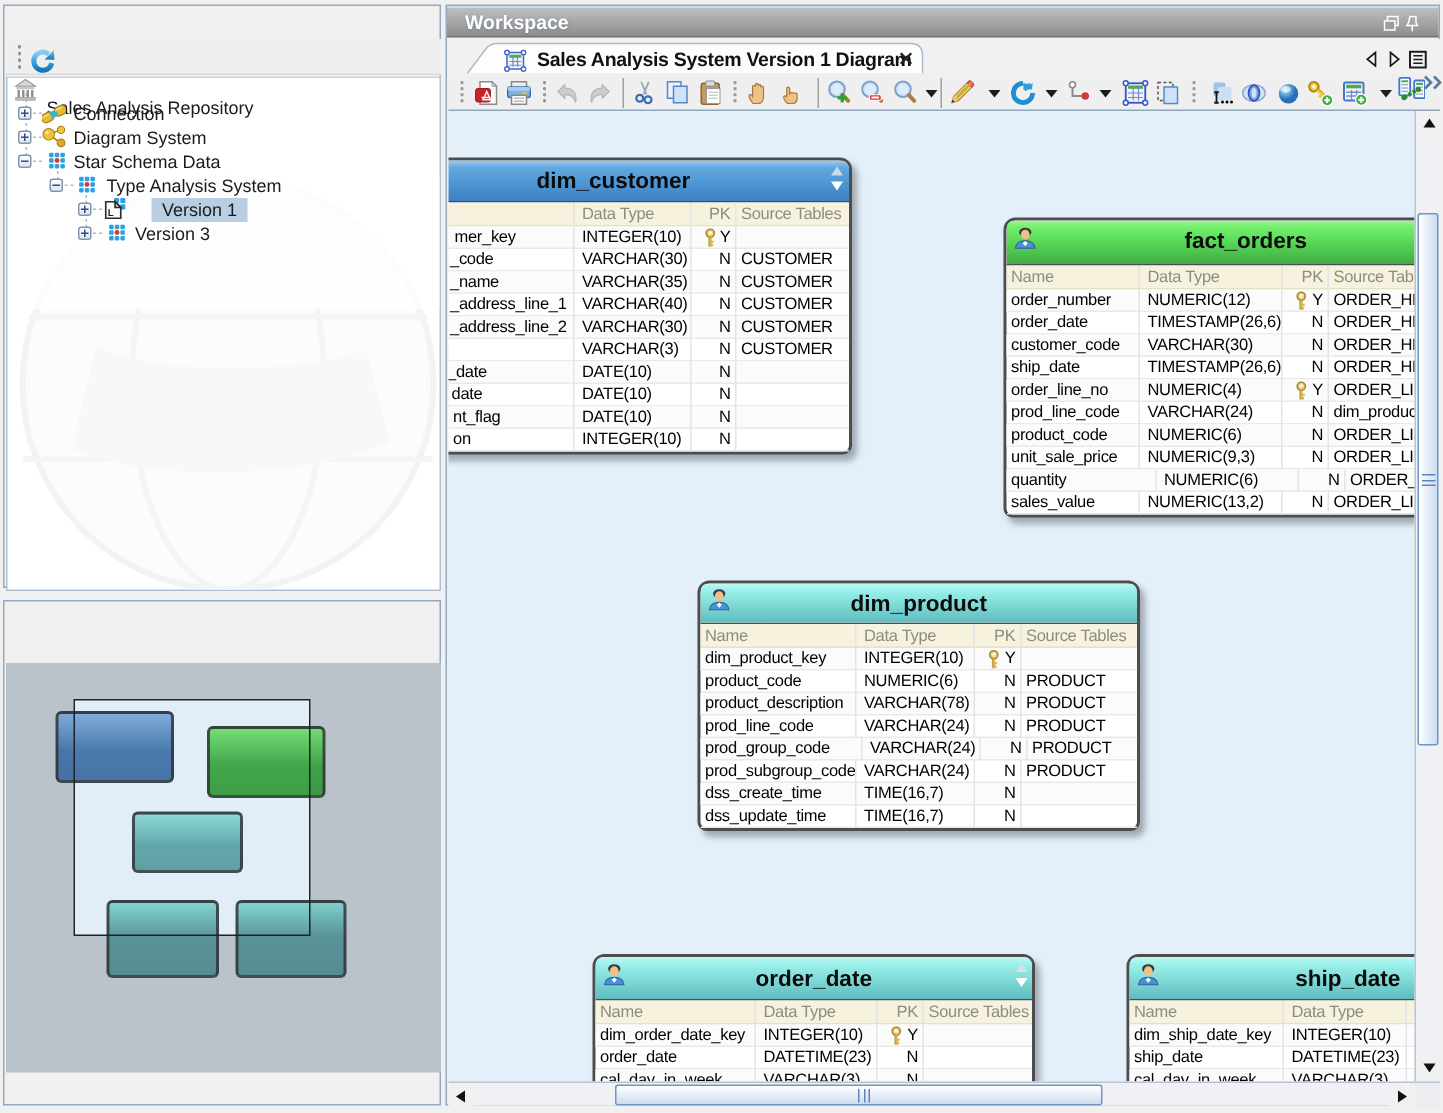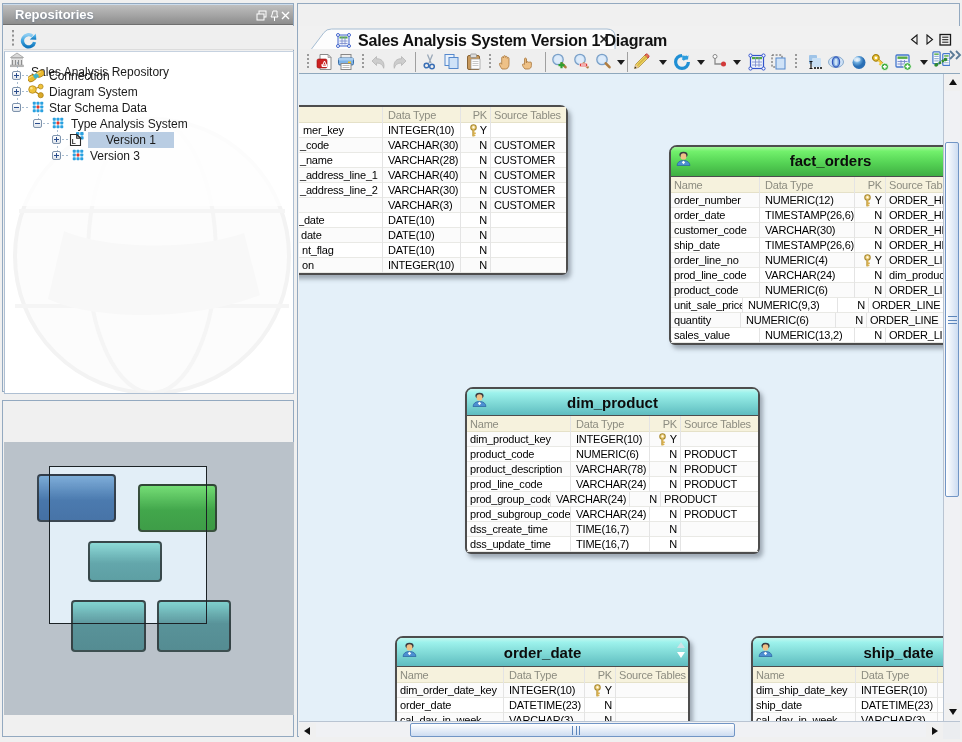--- a/index.html
+++ b/index.html
@@ -56,33 +56,20 @@
 .vthumb{position:absolute;left:1px;width:14px;background:linear-gradient(to right,#fff,#cddcf1);border:1px solid #7195c5;border-radius:2px}
 .hthumb{position:absolute;top:1px;height:14px;background:linear-gradient(#fff,#cddcf1);border:1px solid #7195c5;border-radius:2px}
 .grip3h{position:absolute;left:2px;width:9px;height:8px;border-top:1px solid #5c85bb;border-bottom:1px solid #5c85bb}
 .grip3h i{position:absolute;left:0;top:3px;width:9px;height:1px;background:#5c85bb}
 .grip3v{position:absolute;top:2px;width:8px;height:9px;border-left:1px solid #5c85bb;border-right:1px solid #5c85bb}
 .grip3v i{position:absolute;top:0;left:3px;width:1px;height:9px;background:#5c85bb}
 </style></head>
 <body>
 
 <div class="panel" id="repo">
-  <div class="tbar">
-      <span class="tt">Repositories</span>
-    <svg class="wic" style="right:26px" viewBox="0 0 11 11">
-        <rect x="3" y="1" width="7" height="6" fill="none" stroke="#fff"></rect>
-        <rect x="1" y="4" width="7" height="6" fill="#9e9e9e" stroke="#fff"></rect>
-      </svg>
-    <svg class="wic" style="right:13px" viewBox="0 0 11 11">
-        <path d="M4 1h4v4l1 2H2l1-2zM5.5 7v4" stroke="#fff" fill="none"></path>
-      </svg>
-    <svg class="wic" style="right:2px" viewBox="0 0 11 11">
-        <path d="M2 2l7 7M9 2l-7 7" stroke="#fff" stroke-width="1.4"></path>
-      </svg>
-  </div>
   <div id="repotb">
     <div style="position:absolute;left:8px;top:4px;width:2px;height:16px;background-image:radial-gradient(circle at 1px 1.2px,#909090 1px,transparent 1.3px);background-size:2px 4.5px"></div>
     <svg style="position:absolute;left:16px;top:6px" width="17" height="17" viewBox="0 0 17 17">
         <defs>
           <linearGradient id="rg" x1="0" y1="0" x2="0" y2="1">
             <stop offset="0" stop-color="#8ecdf2"></stop>
             <stop offset=".5" stop-color="#3ba3e0"></stop>
             <stop offset="1" stop-color="#1277bc"></stop>
           </linearGradient>
         </defs>
@@ -98,21 +85,21 @@
       <path d="M10 95h266M6 190h274" stroke="#f5f5f5" stroke-width="4" fill="none"></path>
       <path d="M55 115c40 18 130 20 180 2l16 62c-70 28-170 24-212 4z" fill="#f8f8f8"></path>
       <rect x="0" y="0" width="286" height="90" fill="rgba(255,255,255,.75)"></rect>
     </svg>
 
     <div class="trow" style="left:26px;top:12px">Sales Analysis Repository</div>
     <div class="trow" style="left:44px;top:16px">Connection</div>
     <div class="trow" style="left:44px;top:32px">Diagram System</div>
     <div class="trow" style="left:44px;top:48px">Star Schema Data</div>
     <div class="trow" style="left:66px;top:64px">Type Analysis System</div>
-    <div class="trow hl" style="left:83px;top:80px;padding:0 18px">Version 1</div>
+    <div class="trow hl" style="left:96px;top:80px;padding:0 7px">Version 1</div>
     <div class="trow" style="left:85px;top:96px">Version 3</div>
     <div class="dotv" style="left:12px;top:10px;height:46px"></div>
     <div class="doth" style="left:17px;top:23px;width:6px"></div>
     <div class="doth" style="left:17px;top:39px;width:6px"></div>
     <div class="doth" style="left:17px;top:55px;width:6px"></div>
     <div class="dotv" style="left:33px;top:62px;height:10px"></div>
     <div class="doth" style="left:38px;top:71px;width:7px"></div>
     <div class="dotv" style="left:52px;top:78px;height:26px"></div>
     <div class="doth" style="left:57px;top:87px;width:6px"></div>
     <div class="doth" style="left:57px;top:103px;width:6px"></div>
@@ -220,37 +207,47 @@
     <div class="mrect" style="left:33px;top:32px;width:79px;height:48px;background:linear-gradient(rgba(120,170,215,.95),rgba(62,112,168,.92) 55%,rgba(58,105,160,.92))"></div>
     <div class="mrect" style="left:134px;top:42px;width:79px;height:48px;background:linear-gradient(rgba(110,220,110,.95),rgba(52,160,60,.92) 55%,rgba(48,150,56,.92))"></div>
     <div class="mrect" style="left:84px;top:99px;width:74px;height:41px;background:linear-gradient(rgba(135,216,212,.95),rgba(88,160,164,.92) 55%,rgba(82,152,156,.92))"></div>
     <div class="mrect" style="left:67px;top:158px;width:75px;height:52px;background:linear-gradient(rgba(120,208,204,.9),rgba(75,140,146,.88) 45%,rgba(70,132,138,.88))"></div>
     <div class="mrect" style="left:153px;top:158px;width:74px;height:52px;background:linear-gradient(rgba(120,208,204,.9),rgba(75,140,146,.88) 45%,rgba(70,132,138,.88))"></div>
     <div style="position:absolute;left:45px;top:24px;width:158px;height:158px;border:1px solid #1c2226"></div>
   </div>
 </div>
 
 <div class="panel" id="wsp">
+  <div class="tbar">
+      <span class="tt">Workspace</span>
+    <svg class="wic" style="right:26px" viewBox="0 0 11 11">
+        <rect x="3" y="1" width="7" height="6" fill="none" stroke="#fff"></rect>
+        <rect x="1" y="4" width="7" height="6" fill="#9e9e9e" stroke="#fff"></rect>
+      </svg>
+    <svg class="wic" style="right:12px" viewBox="0 0 11 11">
+        <path d="M4 1h4v4l1 2H2l1-2zM5.5 7v4" stroke="#fff" fill="none"></path>
+      </svg>
+  </div>
   <div id="tabrow">
     <svg width="306" height="23" style="position:absolute;left:12px;top:0" viewBox="0 0 306 23">
         <path d="M0.5 23 L13 6.5 Q15.5 3 20.5 3 L296 3 Q304 3 304 11 L304 23 Z" fill="#fdfdfd"></path>
         <path d="M0.5 23 L13 6.5 Q15.5 3 20.5 3 L296 3 Q304 3 304 11 L304 23" fill="none" stroke="#a5bcd2"></path>
       </svg>
     <svg width="15" height="15" style="position:absolute;left:37px;top:7px" viewBox="0 0 15 15">
         <rect x="2" y="2" width="11" height="11" fill="#eef3fb" stroke="#4466cc"></rect>
         <rect x="3.5" y="3.5" width="8" height="2" fill="#55aa44"></rect>
         <path d="M3.5 8h8M3.5 10.5h8M6 3.5v8M9 3.5v8" stroke="#7788cc" stroke-width=".8"></path>
         <g fill="#fff" stroke="#4466cc">
           <circle cx="2" cy="2" r="1.5"></circle>
           <circle cx="13" cy="2" r="1.5"></circle>
           <circle cx="2" cy="13" r="1.5"></circle>
           <circle cx="13" cy="13" r="1.5"></circle>
         </g>
       </svg>
-    <div style="position:absolute;left:59px;top:6px;font-size:16px;font-weight:bold;color:#111;letter-spacing:-.2px">Sales Analysis System Version 1 Diagram</div>
+    <div style="position:absolute;left:59px;top:6px;font-size:13px;font-weight:bold;color:#111;letter-spacing:-.2px">Sales Analysis System Version 1 Diagram</div>
     <svg width="10" height="10" style="position:absolute;left:300px;top:8px" viewBox="0 0 10 10">
         <path d="M1.5 1.5l7 7M8.5 1.5l-7 7" stroke="#222" stroke-width="1.6"></path>
       </svg>
     <svg width="8" height="11" style="position:absolute;left:611px;top:8px" viewBox="0 0 8 11">
         <path d="M7 1L1.5 5.5L7 10z" fill="none" stroke="#1a1a1a" stroke-width="1.1"></path>
       </svg>
     <svg width="8" height="11" style="position:absolute;left:627px;top:8px" viewBox="0 0 8 11">
         <path d="M1 1l5.5 4.5L1 10z" fill="none" stroke="#1a1a1a" stroke-width="1.1"></path>
       </svg>
     <svg width="13" height="13" style="position:absolute;left:640px;top:7px" viewBox="0 0 13 13">
@@ -432,20 +429,27 @@
         <circle cx="15" cy="9.5" r="2" fill="#2e8b2e"></circle>
       </svg>
 
     <svg style="position:absolute;left:650px;top:1px" width="13" height="10" viewBox="0 0 13 10">
         <path d="M1 1l4 4-4 4M7 1l4 4-4 4" stroke="#5a7a96" stroke-width="1.8" fill="none"></path>
       </svg>
   </div>
   <div id="canvas">
 
     <div class="tbl t1" style="left:-49px;top:31px;width:318px">
+      <div class="hd" style="height:28px;background:linear-gradient(#9cc9ee,#62a8e0 18%,#4e97d4 55%,#3c80c2)">
+        <div class="ttl" style="line-height:28px;font-size:15px">dim_customer</div>
+        <div class="arrs" style="left:302px">
+            <div class="ua"></div>
+            <div class="da"></div>
+          </div>
+      </div>
       <div class="row ch">
           <span class="cell" style="width:131px">Name</span>
           <span class="cell" style="width:78px">Data Type</span>
           <span class="cell pk" style="width:30px">PK</span>
           <span class="cell" style="width:79px">Source Tables</span>
         </div>
       <div class="row dr">
           <span class="cell" style="width:131px;padding-left:51px">mer_key</span>
           <span class="cell" style="width:78px">INTEGER(10)</span>
           <span class="cell pk" style="width:30px"><svg class="key" width="9" height="13" viewBox="0 0 9 13" style="position:absolute;left:8px;top:1px">
@@ -458,21 +462,21 @@
           <span class="cell" style="width:79px"></span>
         </div>
       <div class="row dr">
           <span class="cell" style="width:131px;padding-left:48px">_code</span>
           <span class="cell" style="width:78px">VARCHAR(30)</span>
           <span class="cell pk" style="width:30px">N</span>
           <span class="cell" style="width:79px">CUSTOMER</span>
         </div>
       <div class="row dr">
           <span class="cell" style="width:131px;padding-left:48px">_name</span>
-          <span class="cell" style="width:78px">VARCHAR(28)</span>
+          <span class="cell" style="width:78px">VARCHAR(35)</span>
           <span class="cell pk" style="width:30px">N</span>
           <span class="cell" style="width:79px">CUSTOMER</span>
         </div>
       <div class="row dr">
           <span class="cell" style="width:131px;padding-left:48px">_address_line_1</span>
           <span class="cell" style="width:78px">VARCHAR(40)</span>
           <span class="cell pk" style="width:30px">N</span>
           <span class="cell" style="width:79px">CUSTOMER</span>
         </div>
       <div class="row dr">
@@ -577,27 +581,27 @@
           <span class="cell pk" style="width:31px">N</span>
           <span class="cell" style="width:108px">dim_product</span>
         </div>
       <div class="row dr">
           <span class="cell" style="width:89px">product_code</span>
           <span class="cell" style="width:95px">NUMERIC(6)</span>
           <span class="cell pk" style="width:31px">N</span>
           <span class="cell" style="width:108px">ORDER_LINE</span>
         </div>
       <div class="row dr">
-          <span class="cell" style="width:72px">unit_sale_price</span>
+          <span class="cell" style="width:89px">unit_sale_price</span>
           <span class="cell" style="width:95px">NUMERIC(9,3)</span>
           <span class="cell pk" style="width:31px">N</span>
           <span class="cell" style="width:108px">ORDER_LINE</span>
         </div>
       <div class="row dr">
-          <span class="cell" style="width:70px">quantity</span>
+          <span class="cell" style="width:100px">quantity</span>
           <span class="cell" style="width:95px">NUMERIC(6)</span>
           <span class="cell pk" style="width:31px">N</span>
           <span class="cell" style="width:108px">ORDER_LINE</span>
         </div>
       <div class="row dr">
           <span class="cell" style="width:89px">sales_value</span>
           <span class="cell" style="width:95px">NUMERIC(13,2)</span>
           <span class="cell pk" style="width:31px">N</span>
           <span class="cell" style="width:108px">ORDER_LINE</span>
         </div>
@@ -643,21 +647,21 @@
           <span class="cell pk" style="width:31px">N</span>
           <span class="cell" style="width:81px">PRODUCT</span>
         </div>
       <div class="row dr">
           <span class="cell" style="width:104px">prod_line_code</span>
           <span class="cell" style="width:79px">VARCHAR(24)</span>
           <span class="cell pk" style="width:31px">N</span>
           <span class="cell" style="width:81px">PRODUCT</span>
         </div>
       <div class="row dr">
-          <span class="cell" style="width:84px">prod_group_code</span>
+          <span class="cell" style="width:108px">prod_group_code</span>
           <span class="cell" style="width:79px">VARCHAR(24)</span>
           <span class="cell pk" style="width:31px">N</span>
           <span class="cell" style="width:81px">PRODUCT</span>
         </div>
       <div class="row dr">
           <span class="cell" style="width:104px">prod_subgroup_code</span>
           <span class="cell" style="width:79px">VARCHAR(24)</span>
           <span class="cell pk" style="width:31px">N</span>
           <span class="cell" style="width:81px">PRODUCT</span>
         </div>

